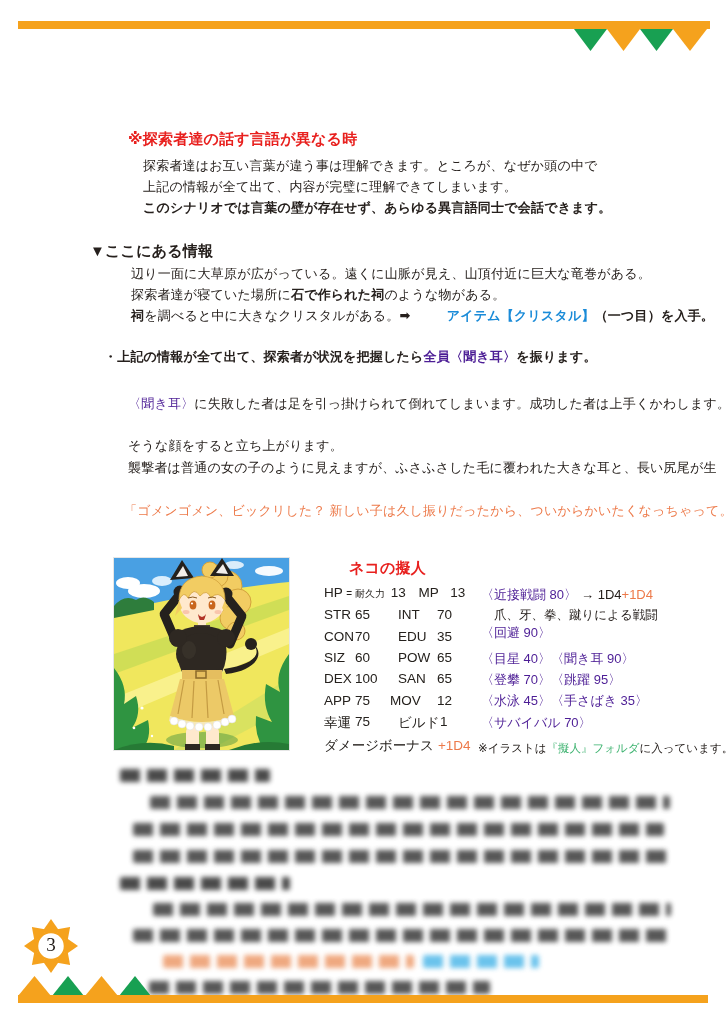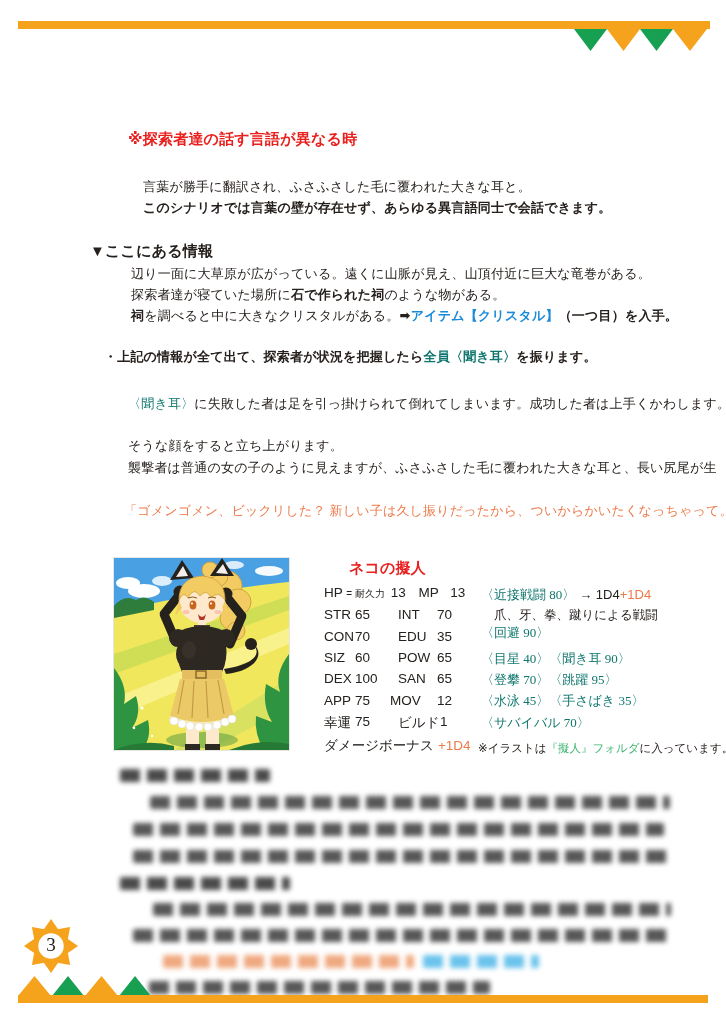--- a/index.html
+++ b/index.html
@@ -2,23 +2,23 @@
 <html><head>
 <meta charset="utf-8">
 <style>
   html,body{margin:0;padding:0;background:#888;}
   .page{position:relative;width:726px;height:1024px;background:#ffffff;overflow:hidden;
         font-family:"Liberation Sans","DejaVu Sans",sans-serif;color:#26201d;}
   .ln{position:absolute;white-space:nowrap;font-size:13px;line-height:16px;letter-spacing:.2px;}
   .b{font-weight:700;}
   .h{font-size:15px;font-weight:700;}
   .red{color:#E8201E;}
-  .pink{color:#0f766e;font-family:Liberation Serif, serif;}
+  .pink{color:#4c1d95;}
   .org{color:#ED7A4A;}
-  .blue{color:#1A8BD8;}
+  .blue{color:#1A8BD8;margin-left:36px;}
   .grn{color:#3EB370;}
   .bar{position:absolute;height:8px;background:#F5A21D;}
   .tri-svg{position:absolute;display:block;}
   .title-row{position:absolute;top:66px;left:0;width:726px;text-align:center;
              font-size:20px;font-weight:700;letter-spacing:1px;}
   .title-row .dia{letter-spacing:4px;}
   .title-row .ttl{margin:0 26px;letter-spacing:3px;}
   .stat{position:absolute;font-size:13.5px;white-space:nowrap;color:#25211d;}
   .stat-small{font-size:10px;}
   .skill{position:absolute;font-size:13px;white-space:nowrap;}
@@ -38,21 +38,22 @@
   <div class="bar" style="left:18px;top:21px;width:692px;"></div>
   <svg class="tri-svg" style="left:574px;top:29px;" width="133" height="22">
     <polygon points="0,0 33,0 16.5,22" fill="#18A052"></polygon>
     <polygon points="33,0 66,0 49.5,22" fill="#F5A21D"></polygon>
     <polygon points="66,0 99,0 82.5,22" fill="#18A052"></polygon>
     <polygon points="99,0 133,0 116,22" fill="#F5A21D"></polygon>
   </svg>
 
 
   <div class="ln h red" style="left:128px;top:131px;">※探索者達の話す言語が異なる時</div>
-  <div class="ln" style="left:143px;top:179px;">言葉が勝手に翻訳され、ふさふさした毛に覆われた大きな耳と。</div>
+  <div class="ln" style="left:143px;top:158px;">探索者達はお互い言葉が違う事は理解できます。ところが、なぜか頭の中で</div>
+  <div class="ln" style="left:143px;top:179px;">上記の情報が全て出て、内容が完璧に理解できてしまいます。</div>
   <div class="ln b" style="left:143px;top:200px;">このシナリオでは言葉の壁が存在せず、あらゆる異言語同士で会話できます。</div>
 
   <div class="ln h" style="left:90px;top:243px;">▼ここにある情報</div>
   <div class="ln" style="left:131px;top:266px;">辺り一面に大草原が広がっている。遠くに山脈が見え、山頂付近に巨大な竜巻がある。</div>
   <div class="ln" style="left:131px;top:287px;"><span>探索者達が寝ていた場所に</span><span class="b">石で作られた祠</span><span>のような物がある。</span></div>
   <div class="ln" style="left:131px;top:308px;"><span class="b">祠</span><span>を調べると中に大きなクリスタルがある。</span><span class="b">➡</span><span class="blue b">アイテム【クリスタル】</span><span class="b">（一つ目）を入手。</span></div>
 
   <div class="ln b" style="left:104px;top:349px;"><span>・上記の情報が全て出て、探索者が状況を把握したら</span><span class="pink">全員〈聞き耳〉</span><span>を振ります。</span></div>
   <div class="ln" style="left:128px;top:396px;"><span class="pink">〈聞き耳〉</span><span>に失敗した者は足を引っ掛けられて倒れてしまいます。成功した者は上手くかわします。</span></div>
   <div class="ln" style="left:128px;top:438px;">そうな顔をすると立ち上がります。</div>

